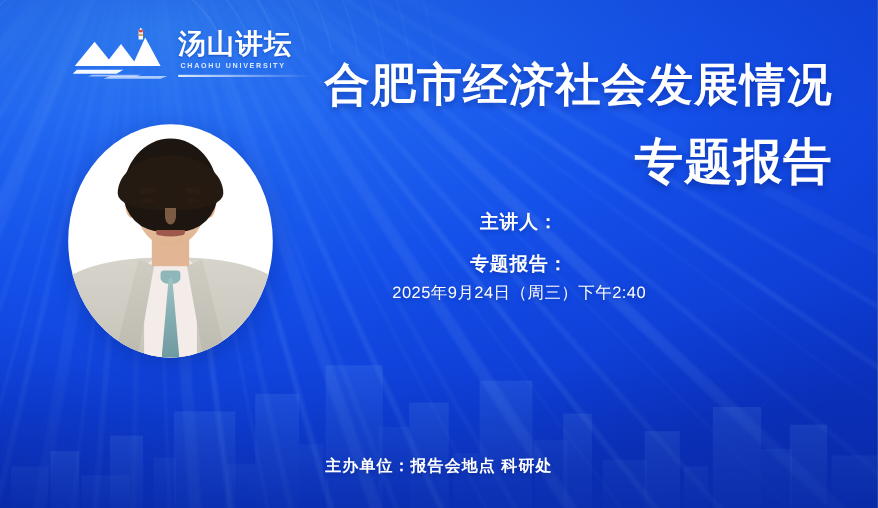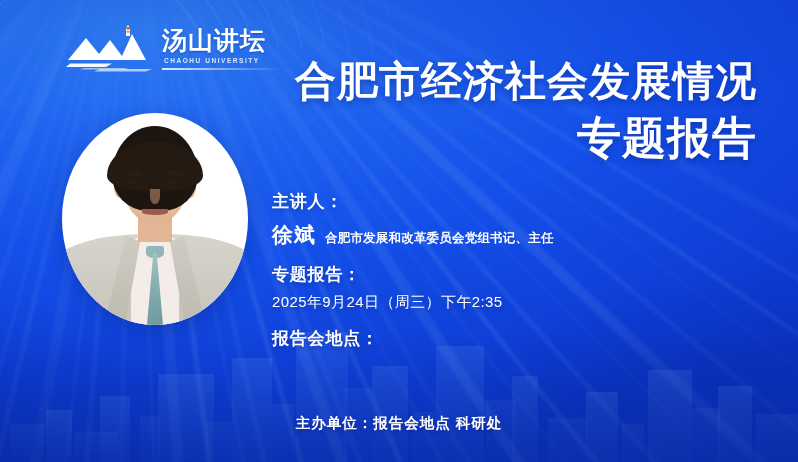--- a/index.html
+++ b/index.html
@@ -81,26 +81,26 @@
     letter-spacing: 1.55px; line-height: 9px; white-space: nowrap;
     margin-top: 1px; padding-left: 2px;
   }
   .logo-rule { position: absolute; left: 96px; top: 44px; width: 120px; height: 2px;
                background: linear-gradient(90deg, rgba(255,255,255,.85), rgba(255,255,255,0)); }
 
   
   .headline { position: absolute; right: 41px; top: 56px; text-align: right; }
   .headline .l1, .headline .l2 {
     color: #ffffff; font-weight: bold;
-    font-family: Liberation Serif, serif;
+    font-family: Liberation Mono, monospace;
     letter-spacing: 1px; white-space: nowrap;
     text-shadow: 0 3px 6px rgba(4,26,110,.40);
   }
   .headline .l1 { font-size: 41px; line-height: 50px; }
-  .headline .l2 { font-size: 44px; line-height: 54px; margin-top: 6px; }
+  .headline .l2 { font-size: 44px; line-height: 54px; margin-top: 18px; }
 
   
   .portrait {
     position: absolute; left: 62px; top: 113px;
     width: 186px; height: 212px;
     border-radius: 50%;
     overflow: hidden;
     background: #ffffff;
     box-shadow: 0 6px 22px rgba(3,22,96,.28);
   }
@@ -141,21 +141,21 @@
               background: linear-gradient(180deg,#cfccc3,#bcb9af); }
   .ph .lapel-l { left: 22%; clip-path: polygon(62% 0, 100% 6%, 58% 100%, 0 100%); }
   .ph .lapel-r { right: 22%; clip-path: polygon(38% 0, 0 6%, 42% 100%, 100% 100%); }
   .ph .tie  { position: absolute; left: 45.5%; top: 66%; width: 9%; height: 36%;
               background: linear-gradient(180deg,#9fc3c3 0%, #7fa9ad 55%, #6d989e 100%);
               clip-path: polygon(40% 0, 60% 0, 100% 100%, 0 100%); }
   .ph .knot { position: absolute; left: 45%; top: 62.5%; width: 10%; height: 6%;
               background: #8fb6b8; border-radius: 3px 3px 40% 40%; }
 
   
-  .info { position: absolute; left: 272px; top: 190px; width: 400px; }
+  .info { position: absolute; left: 272px; top: 190px; width: 400px; text-align: center; }
   .info .label {
     color: #ffffff; font-weight: bold; font-size: 17px; line-height: 24px;
     letter-spacing: .8px; white-space: nowrap;
     text-shadow: 0 2px 4px rgba(4,26,110,.35);
   }
   .info .value {
     color: #ffffff; font-size: 15px; line-height: 22px;
     letter-spacing: .4px; white-space: nowrap;
     text-shadow: 0 2px 4px rgba(4,26,110,.30);
   }
@@ -306,30 +306,25 @@
       <div class="brow-r"></div>
       <div class="eye-l"></div>
       <div class="eye-r"></div>
       <div class="nose"></div>
       <div class="mouth"></div>
     </div>
   </div>
 
   <div class="info">
     <div class="label">主讲人：</div>
-    <div class="row-speaker">
-      <span class="name">徐斌</span>
-      <span class="role">合肥市发展和改革委员会党组书记、主任</span>
-    </div>
 
     <div class="blk">
       <div class="label">专题报告：</div>
-      <div class="value">2025年9月24日（周三）下午2:35</div>
+      <div class="value">2025年9月24日（周三）下午2:40</div>
     </div>
 
     <div class="blk">
-      <div class="label">报告会地点：</div>
     </div>
   </div>
 
   <div class="footer">主办单位：报告会地点  科研处</div>
 
 </div>
 
 </body></html>

